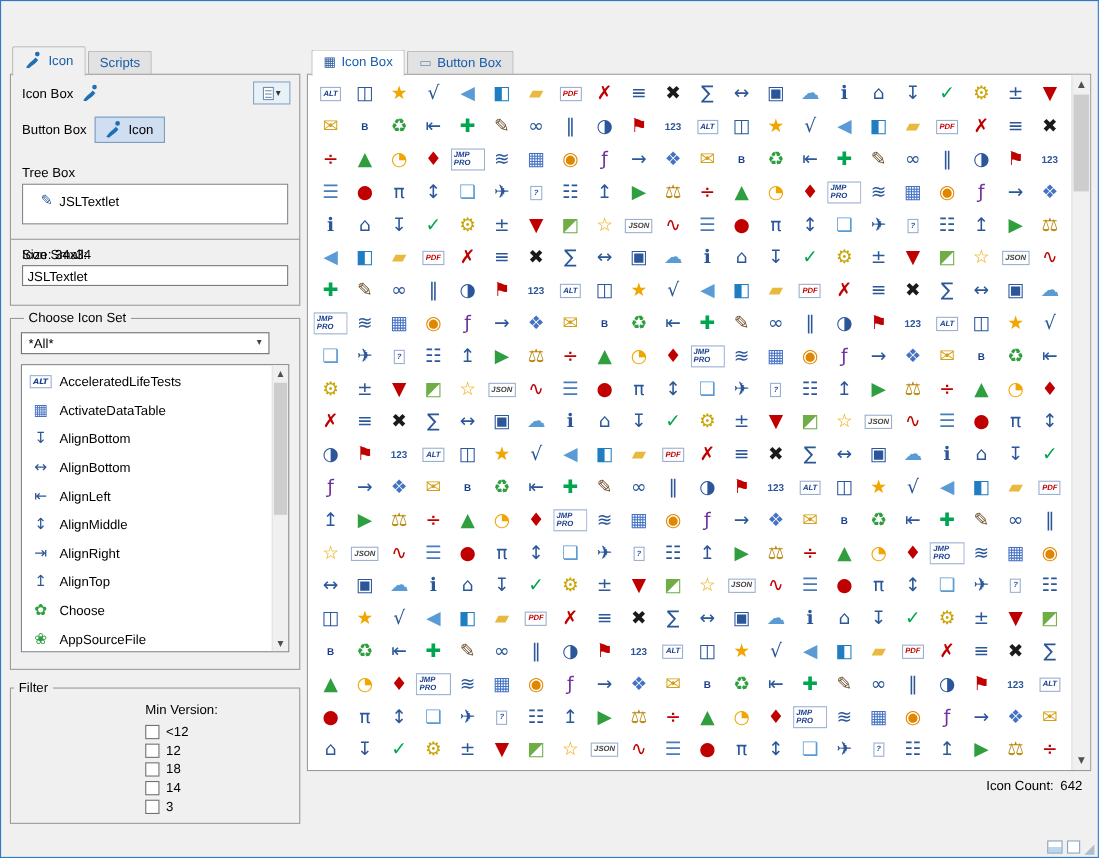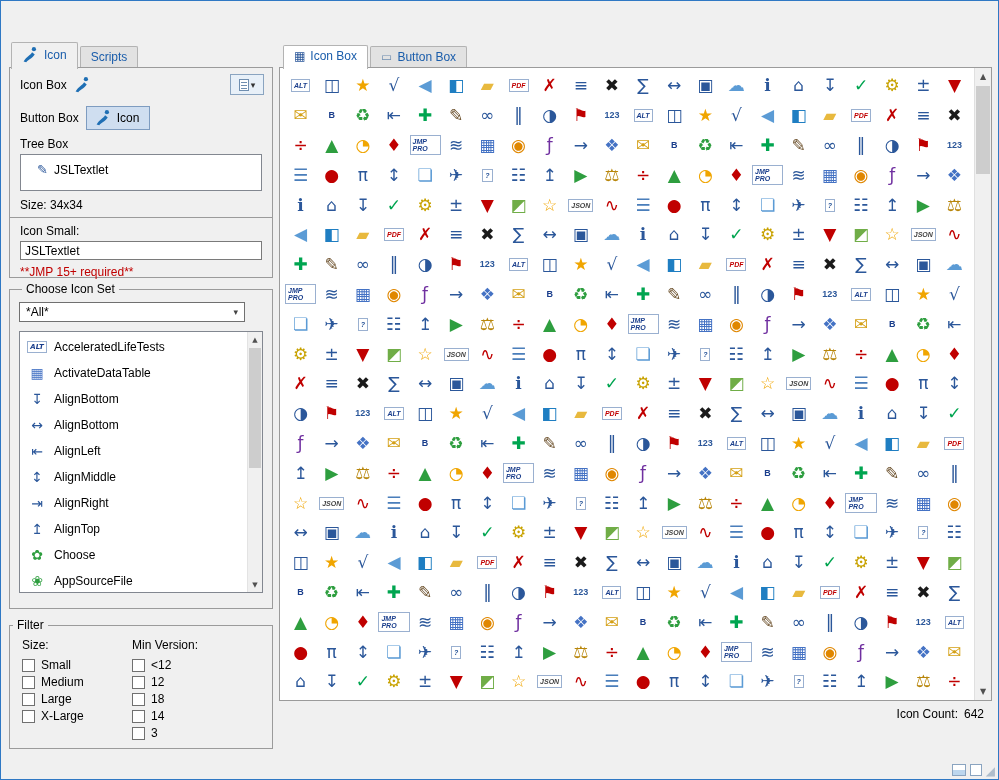--- a/index.html
+++ b/index.html
@@ -32,21 +32,21 @@
   .man-icon{width:17px;height:17px;}
   .drop-btn{position:absolute;right:8px;top:6px;width:34px;height:21px;border:1px solid #8aa4c0;background:#e8f0f8;display:flex;align-items:center;justify-content:center;gap:2px;}
   .page-ic{width:10px;height:12px;background:#fff;border:1px solid #6f8eb0;position:relative;}
   .page-ic::after{content:"";position:absolute;left:1px;top:2px;width:6px;height:1px;background:#6f8eb0;box-shadow:0 3px 0 #6f8eb0,0 6px 0 #6f8eb0;}
   .drop-arrow{font-size:9px;color:#333;font-family:"DejaVu Sans",sans-serif;}
   .btn{display:inline-flex;align-items:center;gap:5px;border:1px solid #7e9cc0;background:#cfdef0;padding:2px 10px 3px 8px;font-size:12px;color:#000;}
   .tree-box{margin-top:3px;background:#fff;border:1px solid #828790;height:37px;padding:4px 6px;}
   .tree-item{display:flex;align-items:center;gap:6px;padding-left:10px;margin-top:3px;}
   .tree-glyph{color:#2b579a;font-family:"DejaVu Sans",sans-serif;font-size:13px;}
   .lbl{font-size:12px;color:#000;}
-  .mt14{margin-top:13px;} .mt12{margin-top:7px;}
+  .mt14{margin-top:13px;} .mt12{margin-top:20px;}
   #icon-name-input{display:block;width:100%;height:19px;margin-top:3px;border:1px solid #7a7a7a;background:#fff;font-family:"Liberation Sans",sans-serif;font-size:12px;padding:0 4px;color:#000;}
   .req-note{margin-top:5px;color:#c00000;font-size:12px;}
 
   fieldset{position:absolute;border:1px solid #9b9b9b;background:#f0f0f0;}
   fieldset legend{font-size:12px;padding:0 4px;margin-left:3px;color:#000;}
   #fs-choose{left:8px;top:281px;width:264px;height:327px;padding:4px 9px;}
   .combo{width:226px;height:20px;background:#fff;border:1px solid #707070;display:flex;align-items:center;justify-content:space-between;padding:0 6px;margin-top:2px;}
   .combo-arrow{font-size:9px;color:#444;font-family:"DejaVu Sans",sans-serif;}
   .listbox{position:relative;margin-top:9px;height:262px;background:#fff;border:1px solid #828790;overflow:hidden;}
   .list-inner{position:absolute;left:0;top:0;right:15px;bottom:0;padding:2px 0 0 4px;}
@@ -132,21 +132,20 @@
         <span class="tree-glyph">✎</span>
         <span>JSLTextlet</span>
       </div>
     </div>
     <div class="lbl mt12">Size: 34x34</div>
   </div>
 
   <div class="panel" id="panel2">
     <div class="lbl">Icon Small:</div>
     <input id="icon-name-input" value="JSLTextlet" style="">
-    <div class="req-note">**JMP 15+ required**</div>
   </div>
 
   <fieldset id="fs-choose">
     <legend>Choose Icon Set</legend>
     <div class="combo">
       <span>*All*</span>
       <span class="combo-arrow">▾</span>
     </div>
     <div class="listbox">
       <div class="list-inner">
@@ -194,41 +193,20 @@
       <div class="sbar">
         <div class="s-up">▲</div>
         <div class="s-thumb" style="top:16px;height:120px;"></div>
         <div class="s-dn">▼</div>
       </div>
     </div>
   </fieldset>
 
   <fieldset id="fs-filter">
     <legend>Filter</legend>
-    <div class="filter-col" id="filter-col-size">
-      <div class="col-lbl lbl">Size:</div>
-      <div>
-          <div class="cb-row">
-            <span class="cb-box"></span>
-            <span>Small</span>
-          </div>
-          <div class="cb-row">
-            <span class="cb-box"></span>
-            <span>Medium</span>
-          </div>
-          <div class="cb-row">
-            <span class="cb-box"></span>
-            <span>Large</span>
-          </div>
-          <div class="cb-row">
-            <span class="cb-box"></span>
-            <span>X-Large</span>
-          </div>
-        </div>
-    </div>
     <div class="filter-col" id="filter-col-minver">
       <div class="col-lbl lbl">Min Version:</div>
       <div>
           <div class="cb-row">
             <span class="cb-box"></span>
             <span>&lt;12</span>
           </div>
           <div class="cb-row">
             <span class="cb-box"></span>
             <span>12</span>

